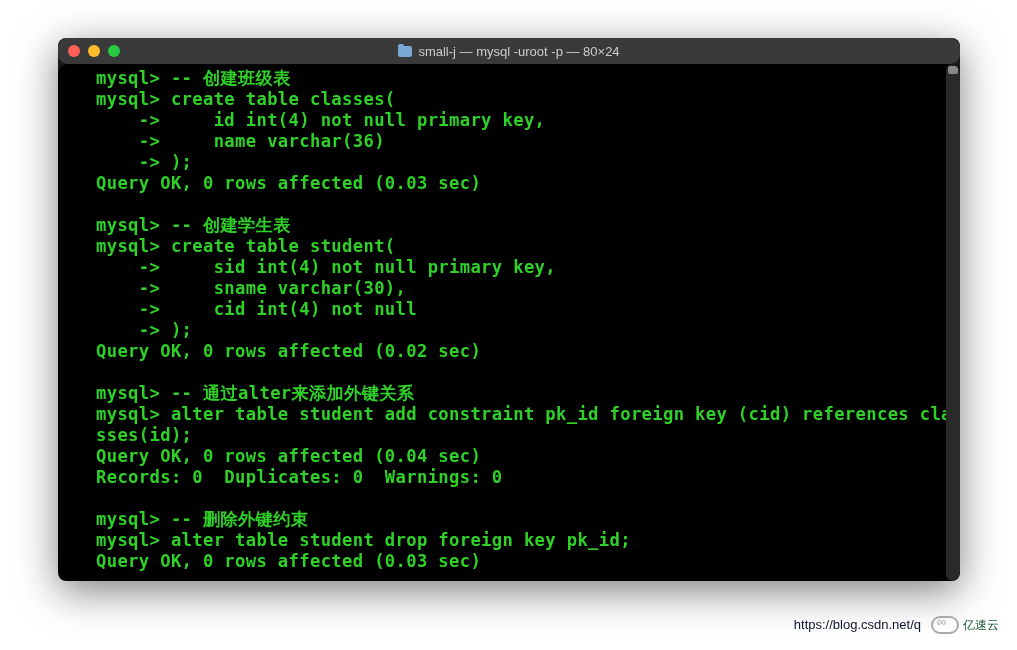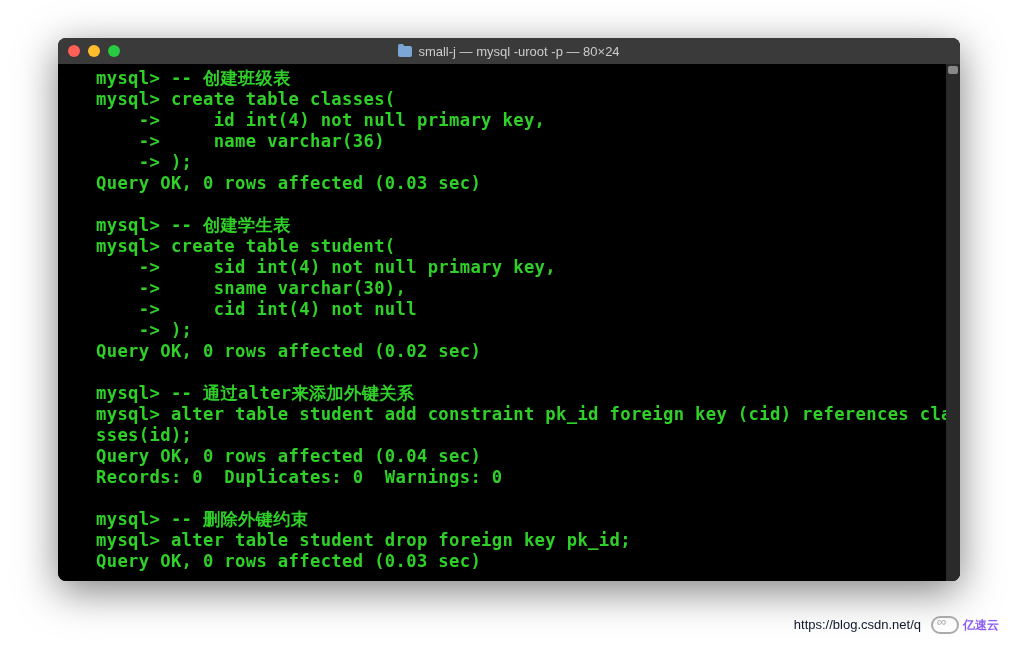--- a/index.html
+++ b/index.html
@@ -1,15 +1,15 @@
 <!DOCTYPE html>
 <html><head>
   <meta charset="utf-8">
   <style>
-    * { margin: 0; padding: 0; box-sizing: border-box; }
+    * { margin: 0; padding: 0; box-sizing: border-box; border-radius: 10px; }
     body {
       background: #ffffff;
       width: 1017px;
       height: 650px;
       position: relative;
       font-family: -apple-system, BlinkMacSystemFont, sans-serif;
     }
     .terminal-window {
       position: absolute;
       left: 58px;
@@ -127,23 +127,23 @@
       position: relative;
     }
     .cloud-icon::after {
       content: "∞";
       position: absolute;
       left: 4px; top: -4px;
       color: #aaa;
       font-size: 13px;
     }
     .logo-text {
-      color: #8b5cf6;
+      color: #14532d;
       font-size: 12px;
-      font-weight: bold;
+      font-weight: normal;
     }
   </style>
 </head>
 <body>
 
 <div class="terminal-window">
   <div class="title-bar">
     <div class="traffic-lights">
       <div class="traffic-light tl-close"></div>
       <div class="traffic-light tl-min"></div>

